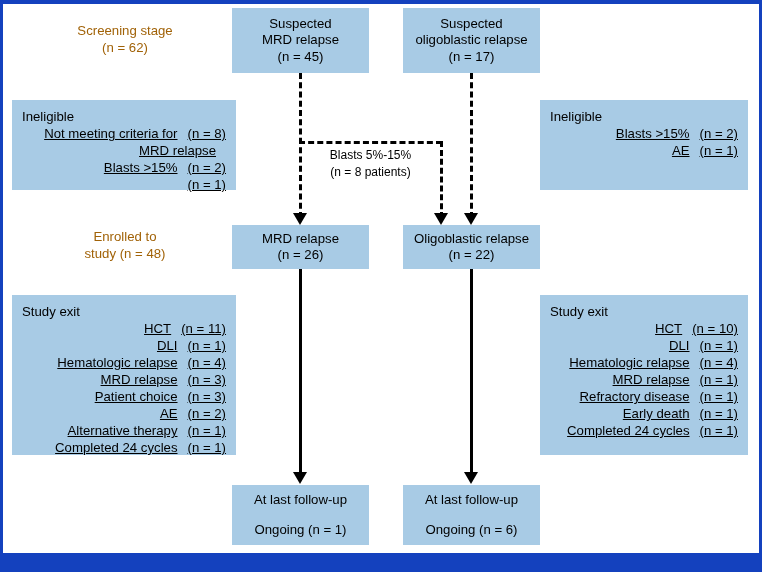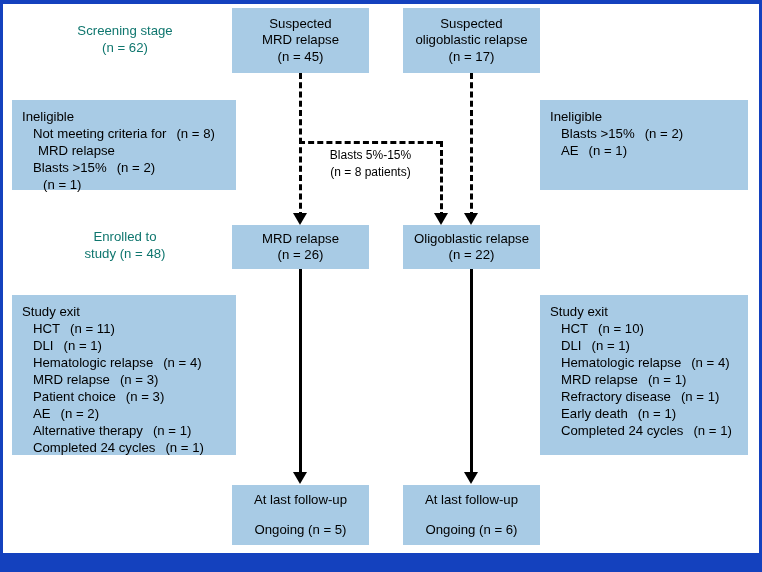--- a/index.html
+++ b/index.html
@@ -50,41 +50,42 @@
     text-align: right;
     display: flex;
     flex-direction: column;
     justify-content: center;
     align-items: center;
   }
   .plain {
     position: absolute;
     background: transparent;
     text-align: center;
-    color: #0f766e;
+    color: #a16207;
     font-size: 13.2px;
     line-height: 17px;
   }
   .list-box {
     padding: 8px 10px 8px 10px;
   }
   .list-title {
     font-size: 13.2px;
     line-height: 17px;
     margin-bottom: 0px;
   }
   .list-rows {
     margin-left: 11px;
   }
   .row {
     display: flex;
-    justify-content: flex-start;
+    justify-content: flex-end;
     font-size: 13.2px;
     line-height: 17px;
     white-space: nowrap;
+    text-decoration: underline;
   }
   .row .lab { text-align: left; }
   .row .val { text-align: right; padding-left: 10px; }
   .row.cont .lab { padding-left: 5px; }
 
   
   .vline {
     position: absolute;
     width: 3px;
     background: #000000;
@@ -278,21 +279,21 @@
     </div>
   </div>
 
   <div class="vline" style="left:299px; top:269px; height:205px;"></div>
   <div class="vline" style="left:470px; top:269px; height:205px;"></div>
   <div class="arrowhead" style="left:293px; top:472px;"></div>
   <div class="arrowhead" style="left:464px; top:472px;"></div>
 
   <div class="box center" style="left:232px; top:485px; width:137px; height:60px;">
     <div style="margin-bottom:14px;">At last follow-up</div>
-    <div>Ongoing  (n = 5)</div>
+    <div>Ongoing  (n = 1)</div>
   </div>
 
   <div class="box center" style="left:403px; top:485px; width:137px; height:60px;">
     <div style="margin-bottom:14px;">At last follow-up</div>
     <div>Ongoing  (n = 6)</div>
   </div>
 
 </div>
 
 </body></html>

